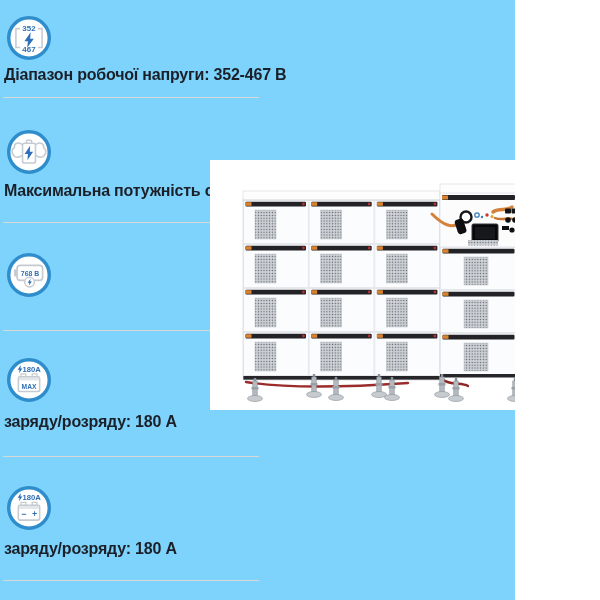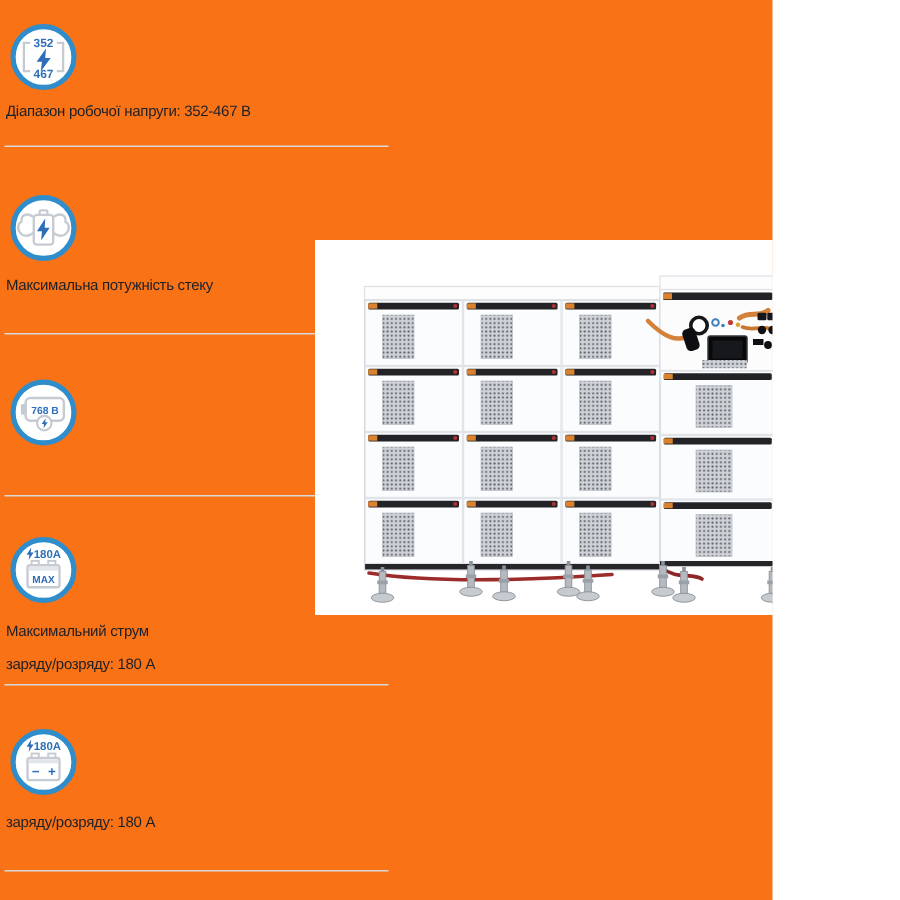--- a/index.html
+++ b/index.html
@@ -1,21 +1,21 @@
 <!DOCTYPE html>
 <html><head>
 <meta charset="utf-8">
 <style>
   html,body{margin:0;padding:0;background:#fff;}
-  .page{position:relative;width:515px;height:600px;background:#f97316;overflow:hidden;
+  .page{position:relative;width:515px;height:600px;background:#7dd3fc;overflow:hidden;
         font-family:"Liberation Sans",sans-serif;}
   .spec-icon{position:absolute;width:46px;height:46px;}
   .spec-icon svg{display:block;width:100%;height:100%;}
   .spec-icon text{font-family:"Liberation Sans",sans-serif;font-weight:700;fill:#2e6fb7;}
-  .spec-text{position:absolute;font-weight:400;font-size:10px;line-height:22px;
+  .spec-text{position:absolute;font-weight:700;font-size:16px;line-height:22px;
              color:#1b2028;letter-spacing:-0.2px;white-space:nowrap;}
   .divider{position:absolute;left:3px;width:256px;height:1px;background:#d8d8d8;}
   .illustration{position:absolute;left:210px;top:160px;width:390px;height:250px;background:#fff;}
   .illustration svg{display:block;width:100%;height:100%;}
 </style>
 </head>
 <body>
 
 <div class="page">
 
@@ -69,21 +69,20 @@
       <polygon points="14.2,7.6 11.2,12.2 13,12.2 12.5,15.6 15.7,10.9 13.8,10.9" fill="#2e6fb7"></polygon>
       <text x="24.5" y="14.6" text-anchor="middle" font-size="7.3">180A</text>
       <rect x="14.4" y="16.2" width="4.6" height="3" fill="#fff" stroke="#c6cbd1" stroke-width="1.2"></rect>
       <rect x="25" y="16.2" width="4.6" height="3" fill="#fff" stroke="#c6cbd1" stroke-width="1.2"></rect>
       <rect x="11.8" y="19" width="20.4" height="14" rx="1.5" fill="#fff" stroke="#c6cbd1" stroke-width="1.5"></rect>
       <rect x="12.6" y="19.8" width="18.8" height="2.6" fill="#e2e5e9"></rect>
       <text x="22" y="30.2" text-anchor="middle" font-size="6.4">MAX</text>
     </svg>
   </span>
   <div class="spec-text" style="left:4px;top:411px">
-    <div>Максимальний струм</div>
     <div>заряду/розряду: 180 А</div>
   </div>
   <div class="divider" style="top:456px"></div>
 
   <span class="spec-icon" style="left:6px;top:485px">
     <svg viewBox="0 0 44 44">
       <circle cx="22" cy="22" r="19.4" fill="#fff" stroke="#2f8dcc" stroke-width="3.3"></circle>
       <polygon points="14.2,7.6 11.2,12.2 13,12.2 12.5,15.6 15.7,10.9 13.8,10.9" fill="#2e6fb7"></polygon>
       <text x="24.5" y="14.6" text-anchor="middle" font-size="7.3">180A</text>
       <rect x="14.4" y="16.6" width="4.6" height="3" fill="#fff" stroke="#c6cbd1" stroke-width="1.2"></rect>

